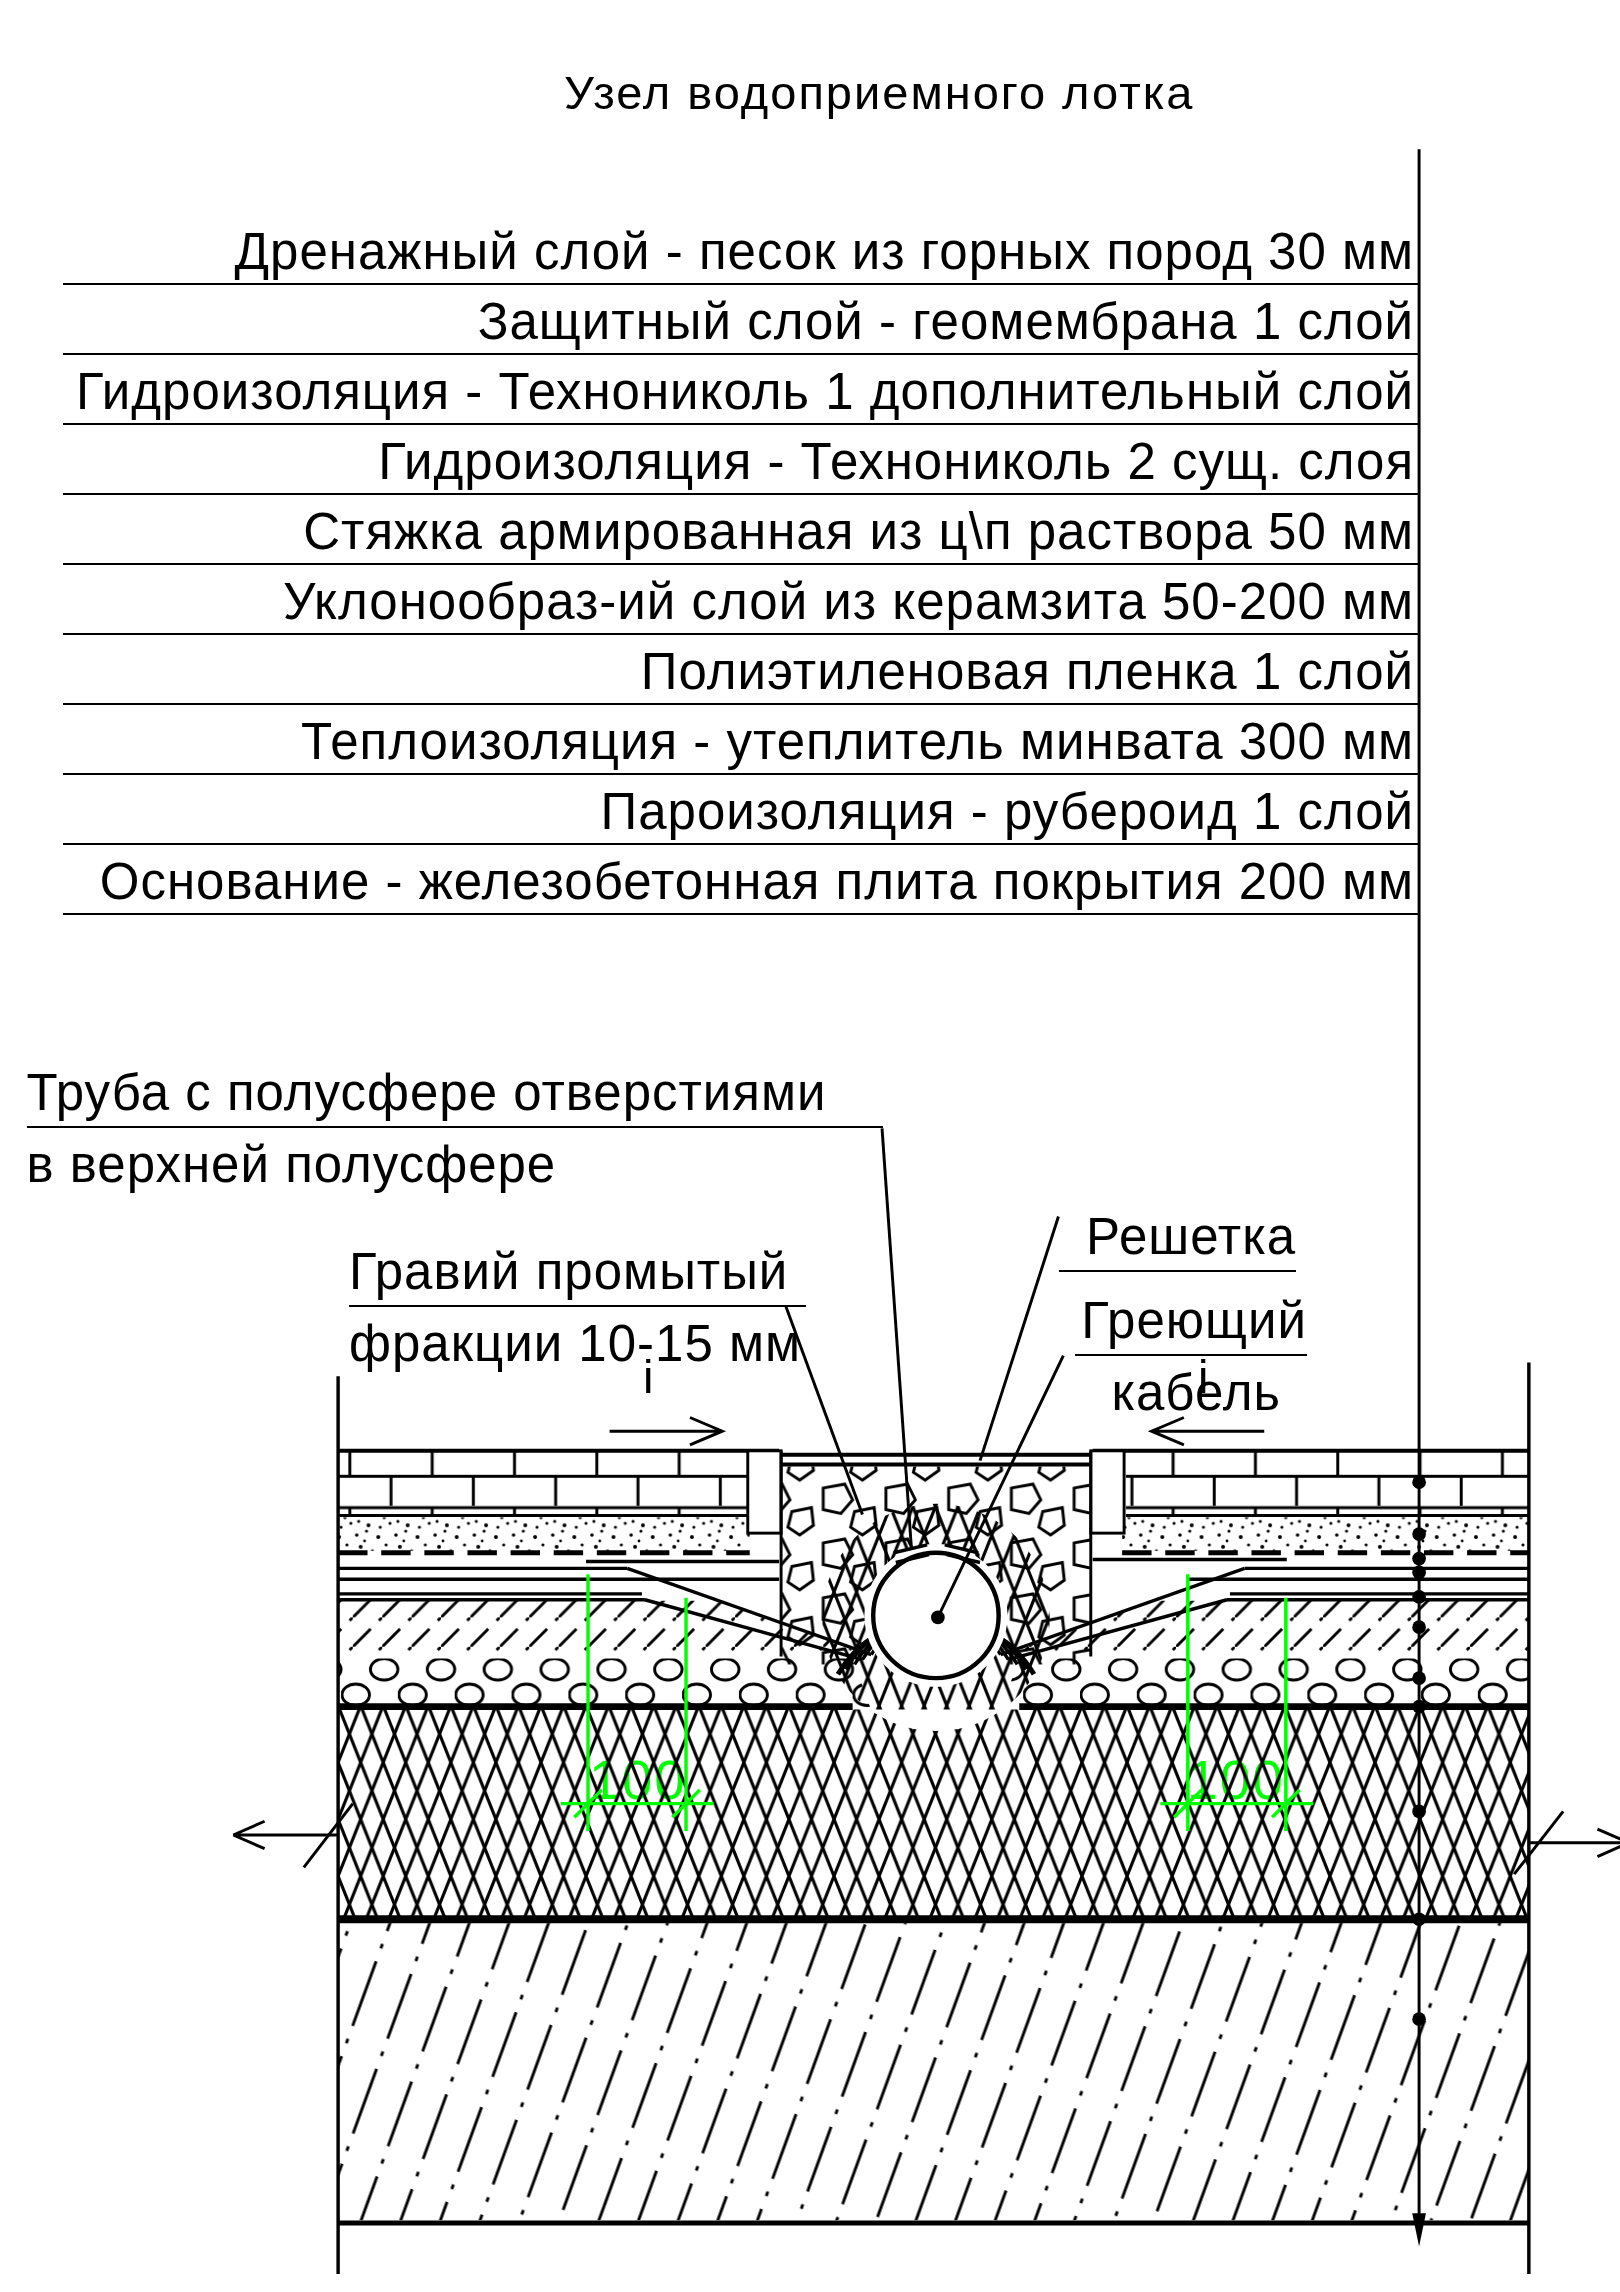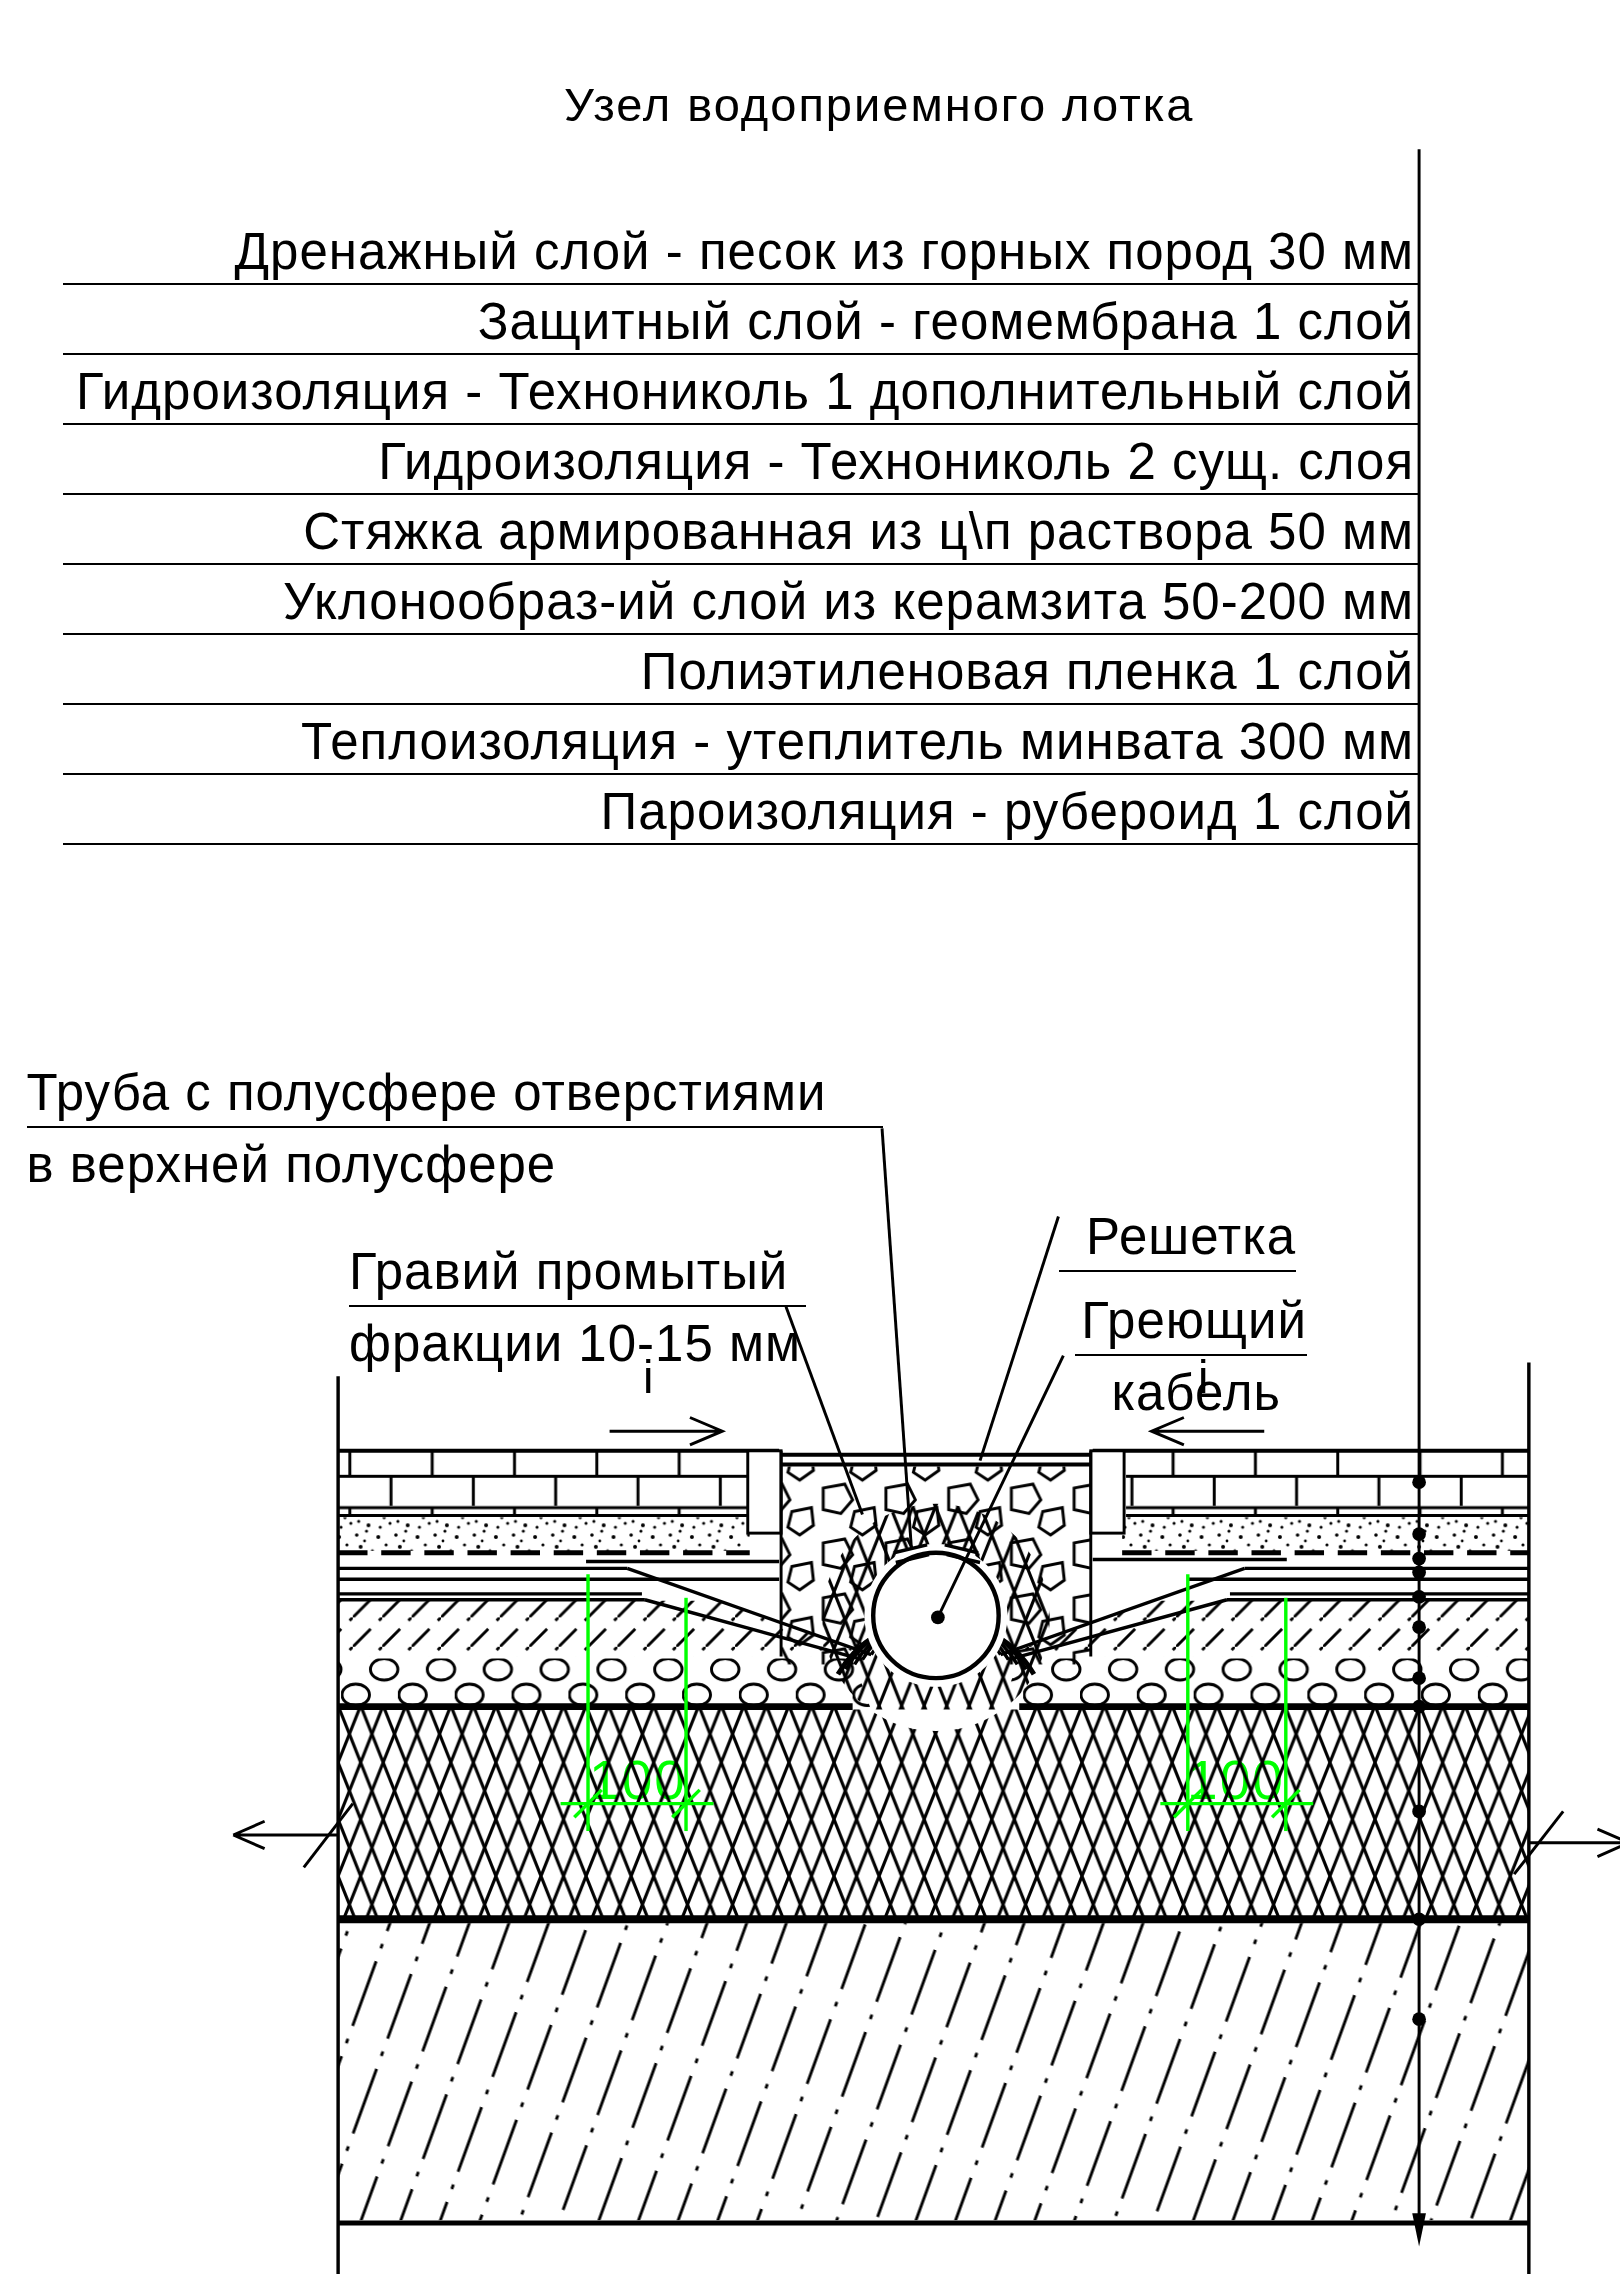--- a/index.html
+++ b/index.html
@@ -1,19 +1,19 @@
 <!DOCTYPE html>
 <html><head>
 <meta charset="utf-8">
 <style>
   html,body{margin:0;padding:0;background:#ffffff;}
   body{width:1620px;height:2293px;position:relative;overflow:hidden;
        font-family:"Liberation Sans", sans-serif;color:#000;}
   .abs{position:absolute;white-space:nowrap;}
-  .title{font-size:47px;letter-spacing:2px;margin-top:12px;}
+  .title{font-size:47px;letter-spacing:2px;}
   .layer-list{position:absolute;left:63px;top:215px;width:1357px;}
   .layer-row{box-sizing:border-box;height:70px;border-bottom:2.9px solid #000;
              display:flex;align-items:flex-end;justify-content:flex-end;
              padding:0 5.9px 5.9px 0;font-size:51px;letter-spacing:1px;line-height:1;
              white-space:nowrap;}
   .callout{font-size:51px;letter-spacing:1px;line-height:1.12;}
   .u-line{border-bottom:2.9px solid #000;padding-bottom:4.9px;}
   .c-line2{margin-top:7.8px;}
   .ta-r{text-align:right;}
   .dim{font-size:55px;color:#00ff00;letter-spacing:2px;text-align:center;width:108px;}
@@ -29,20 +29,21 @@
 <div class="layer-list">
   <div class="layer-row">Дренажный слой - песок из горных пород 30 мм</div>
   <div class="layer-row">Защитный слой - геомембрана 1 слой</div>
   <div class="layer-row">Гидроизоляция - Технониколь 1 дополнительный слой</div>
   <div class="layer-row">Гидроизоляция - Технониколь 2 сущ. слоя</div>
   <div class="layer-row">Стяжка армированная из ц\п раствора 50 мм</div>
   <div class="layer-row">Уклонообраз-ий слой из керамзита 50-200 мм</div>
   <div class="layer-row">Полиэтиленовая пленка 1 слой</div>
   <div class="layer-row">Теплоизоляция - утеплитель минвата 300 мм</div>
   <div class="layer-row">Пароизоляция - рубероид 1 слой</div>
+  <div class="layer-row">Основание - железобетонная плита покрытия 200 мм</div>
 </div>
 
 <div class="abs callout" style="left:26.5px;top:1064px;">
   <div class="u-line" style="width:856px;">Труба с полусфере отверстиями</div>
   <div class="c-line2">в верхней полусфере</div>
 </div>
 
 <div class="abs callout" style="left:329px;top:1243px;margin-left:20px;">
   <div class="u-line" style="width:457px;">Гравий промытый</div>
   <div class="c-line2">фракции 10-15 мм</div>

